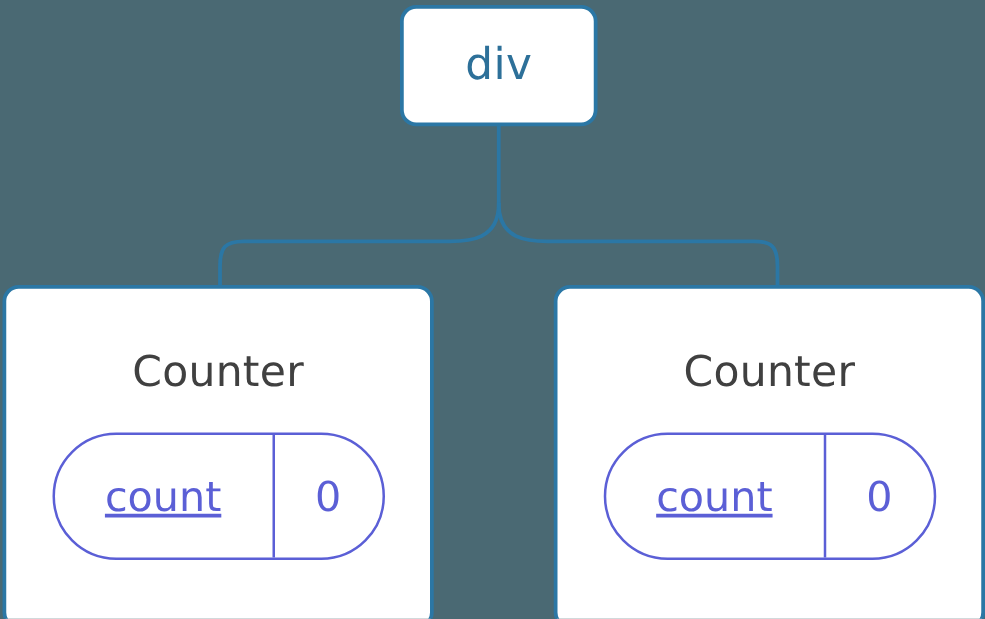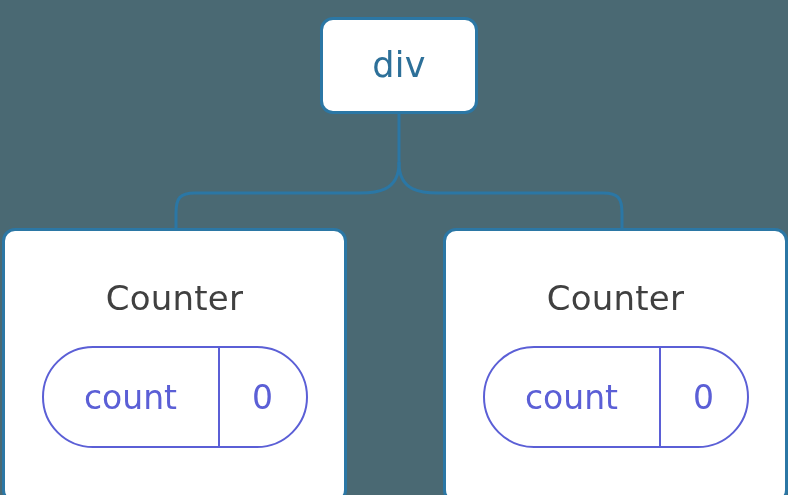--- a/index.html
+++ b/index.html
@@ -38,21 +38,21 @@
     box-sizing: border-box;
     background: #ffffff;
     border: 3px solid #2b77a5;
     border-radius: 13px;
     z-index: 2;
   }
 
   
   .node-root {
     left: 320px;
-    top: 17px;
+    top: 4px;
     width: 158px;
     height: 97px;
     display: flex;
     align-items: center;
     justify-content: center;
   }
   .node-root .node-title {
     font-size: 35px;
     color: #2d7099;
     letter-spacing: 0.3px;
@@ -96,20 +96,21 @@
     display: flex;
     align-items: center;
     justify-content: center;
     color: #5b5fd6;
     font-size: 33px;
     line-height: 1;
   }
   .state-key {
     flex: 0 0 174px;
     border-right: 2px solid #5b5fd6;
+    text-decoration: underline;
   }
   .state-value {
     flex: 1 1 auto;
   }
 </style>
 </head>
 <body>
 
 <div id="stage">
 

